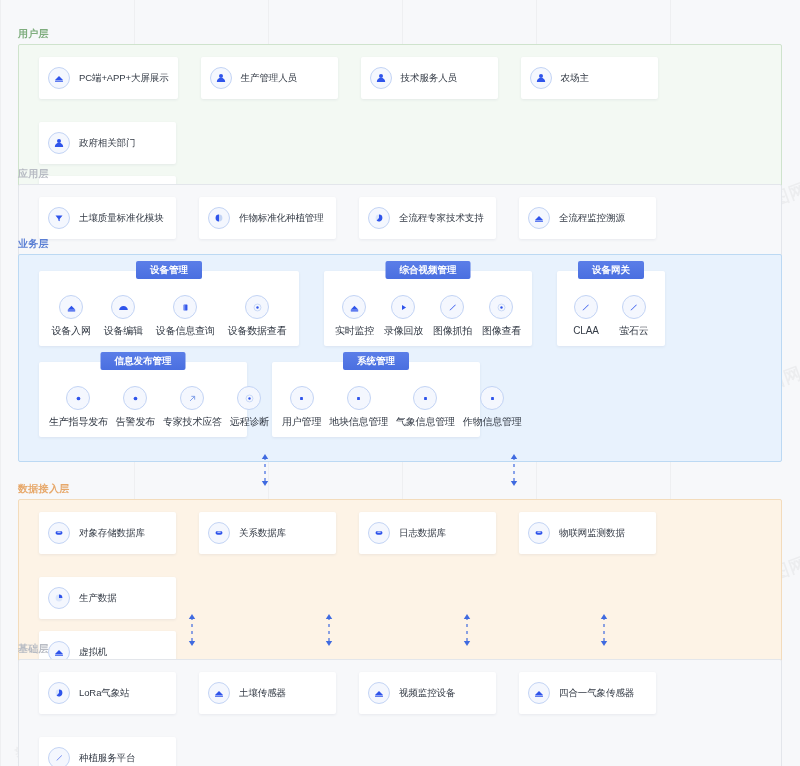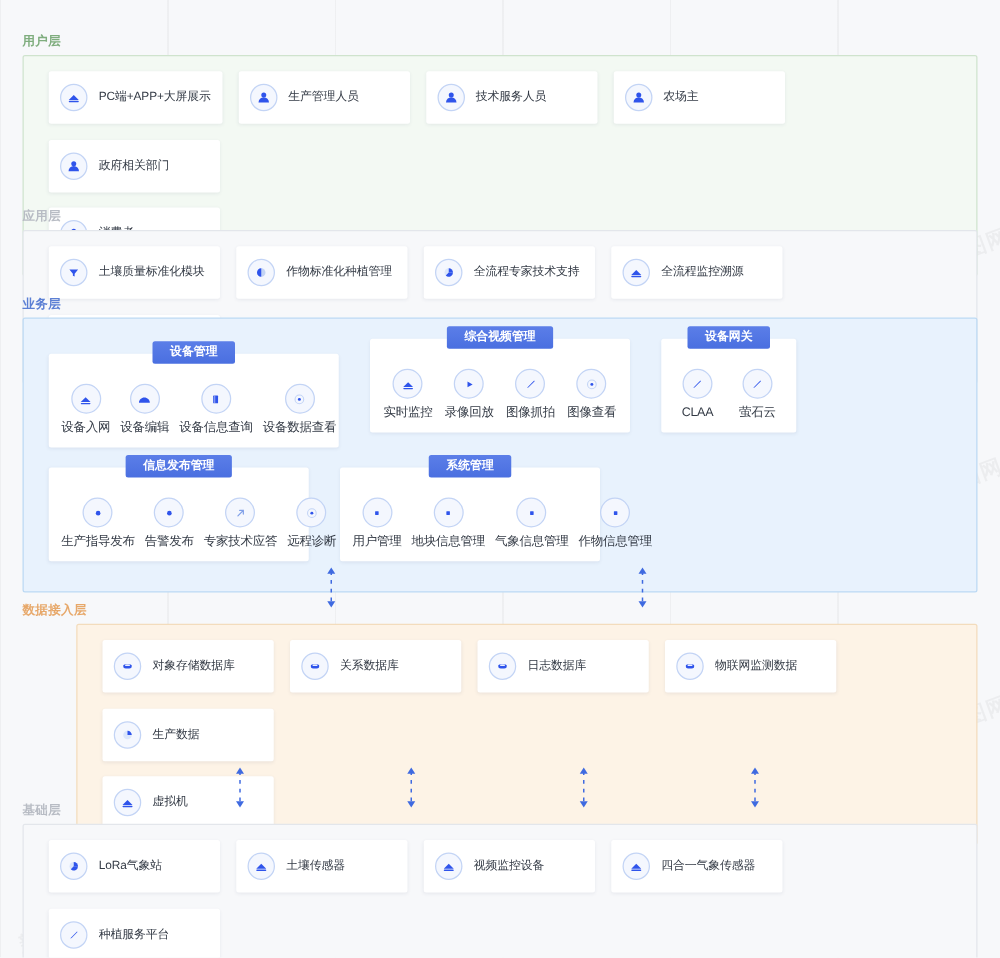--- a/index.html
+++ b/index.html
@@ -34,26 +34,26 @@
   }
 
   .lbl-green  { color: #7fad7e; }
   .lbl-grey   { color: #b8bcc4; }
   .lbl-blue   { color: #5b7fd4; }
   .lbl-orange { color: #e7a86a; }
 
   .box-green  { background: #f3f9f3; border-color: #cfe3cd; }
   .box-grey   { background: #f7f8fa; border-color: #e3e6eb; }
   .box-blue   { background: #e8f2fd; border-color: #bcd9f3; }
-  .box-orange { background: #fdf3e6; border-color: #f3dcbc; margin-left: 43px; }
+  .box-orange { background: #fdf3e6; border-color: #f3dcbc; }
 
   
   .pill-row {
     display: flex;
-    gap: 13px;
+    gap: 23px;
     padding: 0 20px;
     flex-wrap: wrap;
   }
   .pill-row + .pill-row { margin-top: 12px; }
   .pill {
     flex: 0 0 137px;
     height: 42px;
     background: #ffffff;
     border-radius: 2px;
     box-shadow: 0 1px 3px rgba(24,40,80,0.07);
@@ -272,21 +272,21 @@
     </div>
   </div>
 
   <div class="layer" style="top:238px;">
     <div class="layer-label lbl-blue">业务层</div>
     <div class="layer-box box-blue" style="padding:12px 0 14px;">
       <div class="biz-inner">
 
         <div class="biz-row">
 
-          <div class="group" style="width:232px;margin-top:12px;">
+          <div class="group" style="width:260px;">
             <div class="group-title">设备管理</div>
             <div class="group-items">
               <div class="gitem">
                 <span class="ic ic-lg">
                     <svg width="13" height="13" viewBox="0 0 12 12">
                       <path d="M2.4 8h7.2l-3.6-3.6z" fill="#2f54eb"></path>
                       <rect x="2.4" y="8.6" width="7.2" height="1" rx=".5" fill="#2f54eb"></rect>
                     </svg>
                   </span>
                 <span class="gitem-text">设备入网</span>

